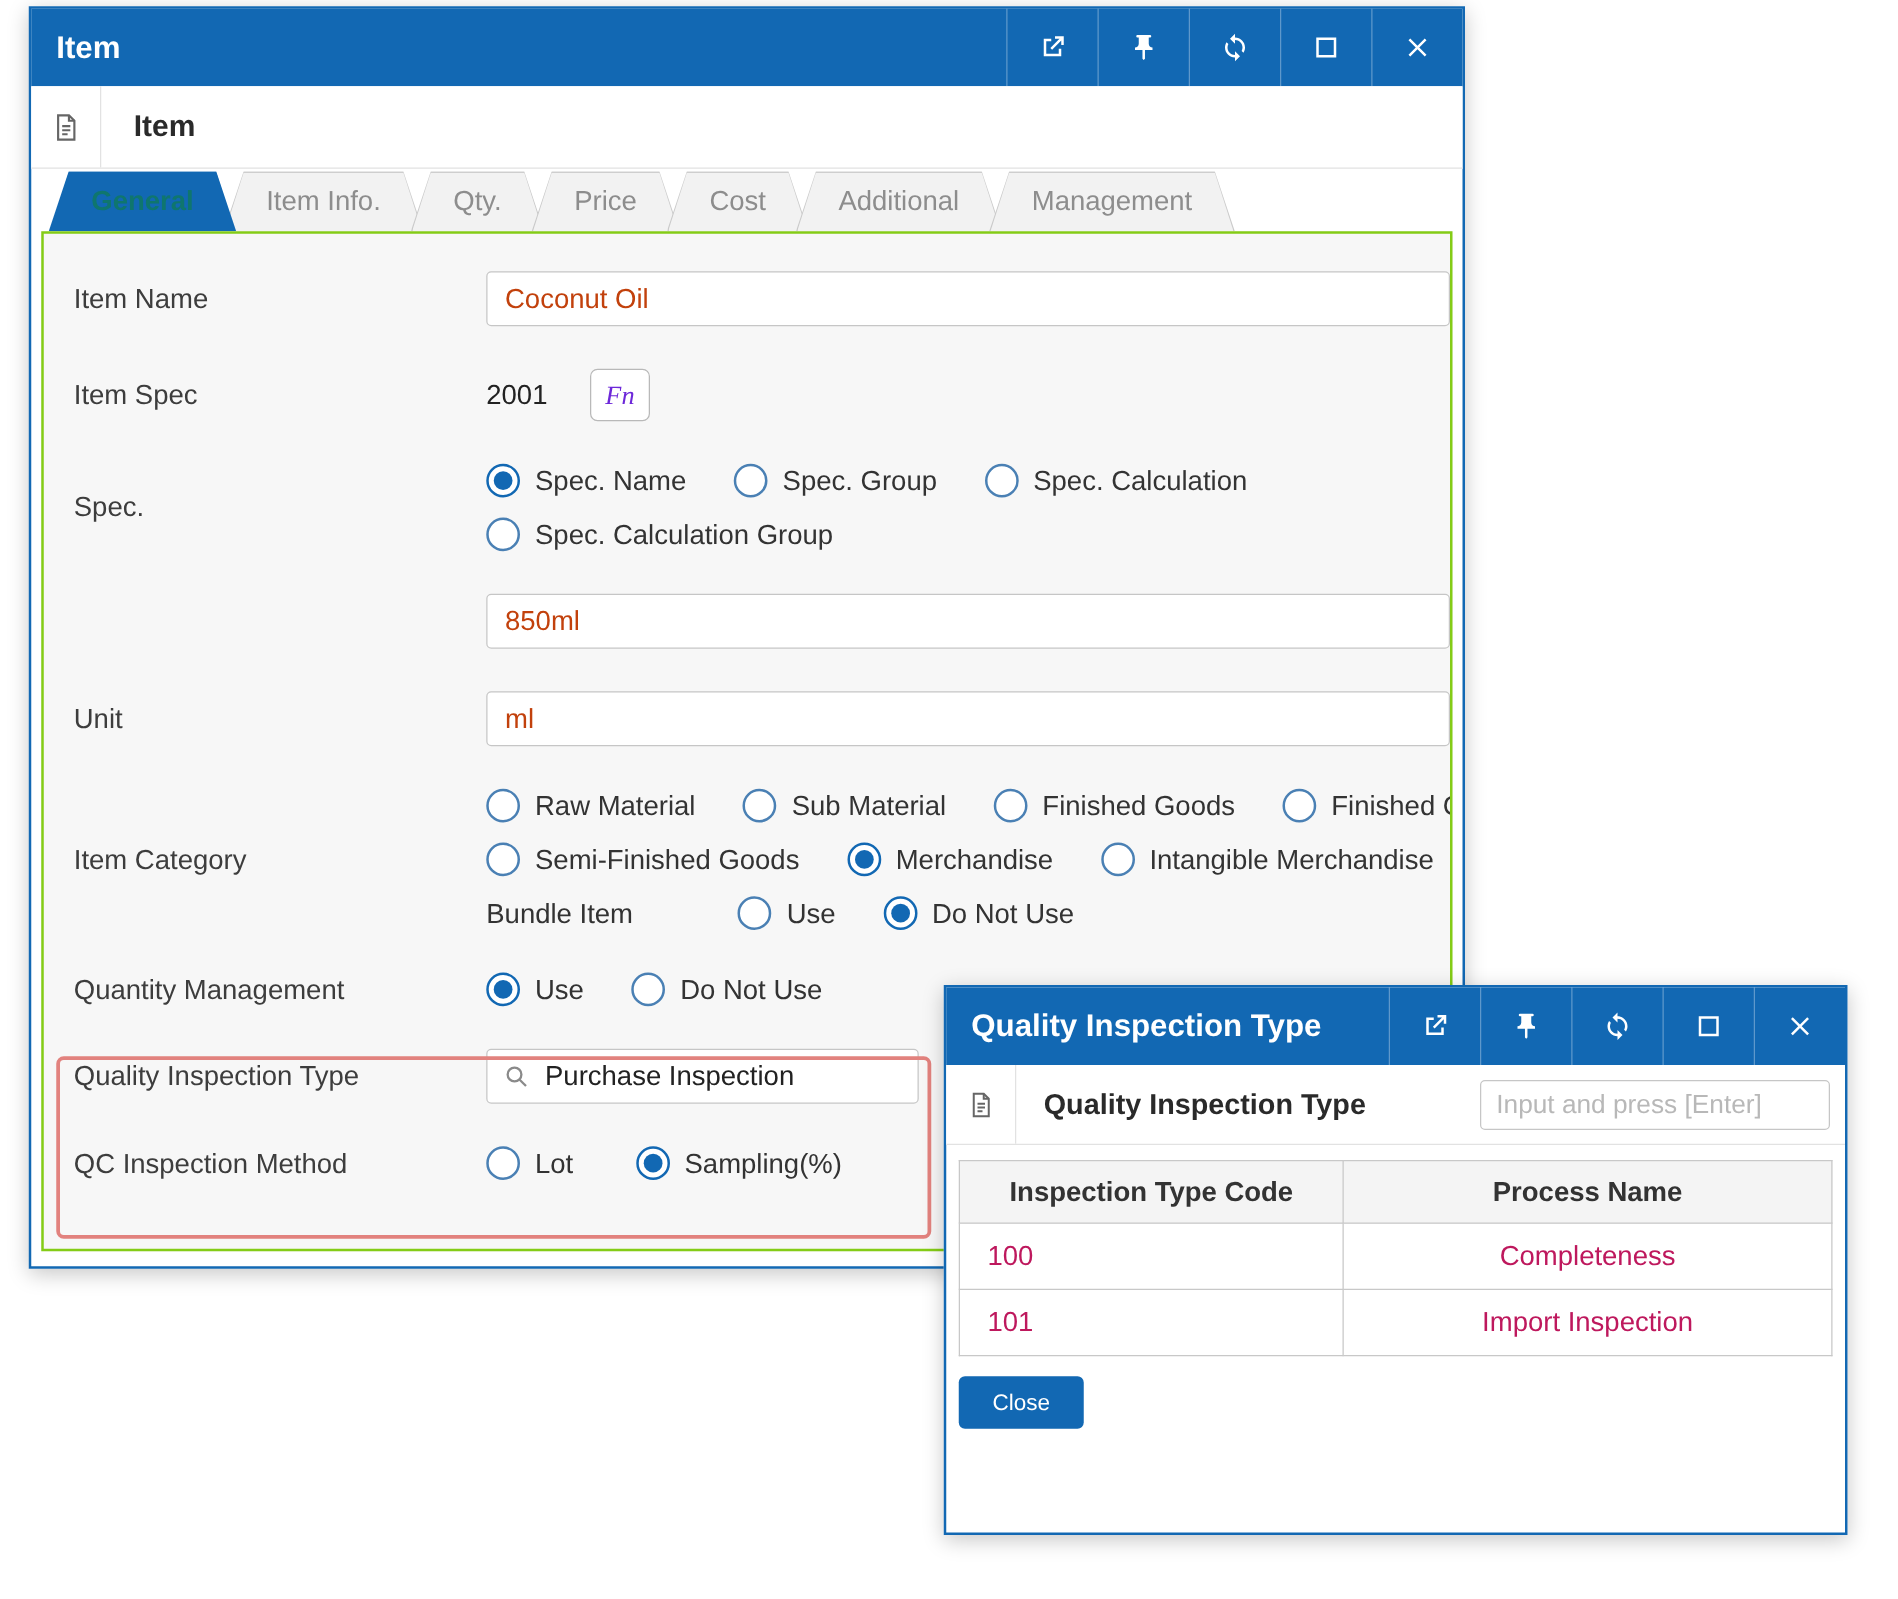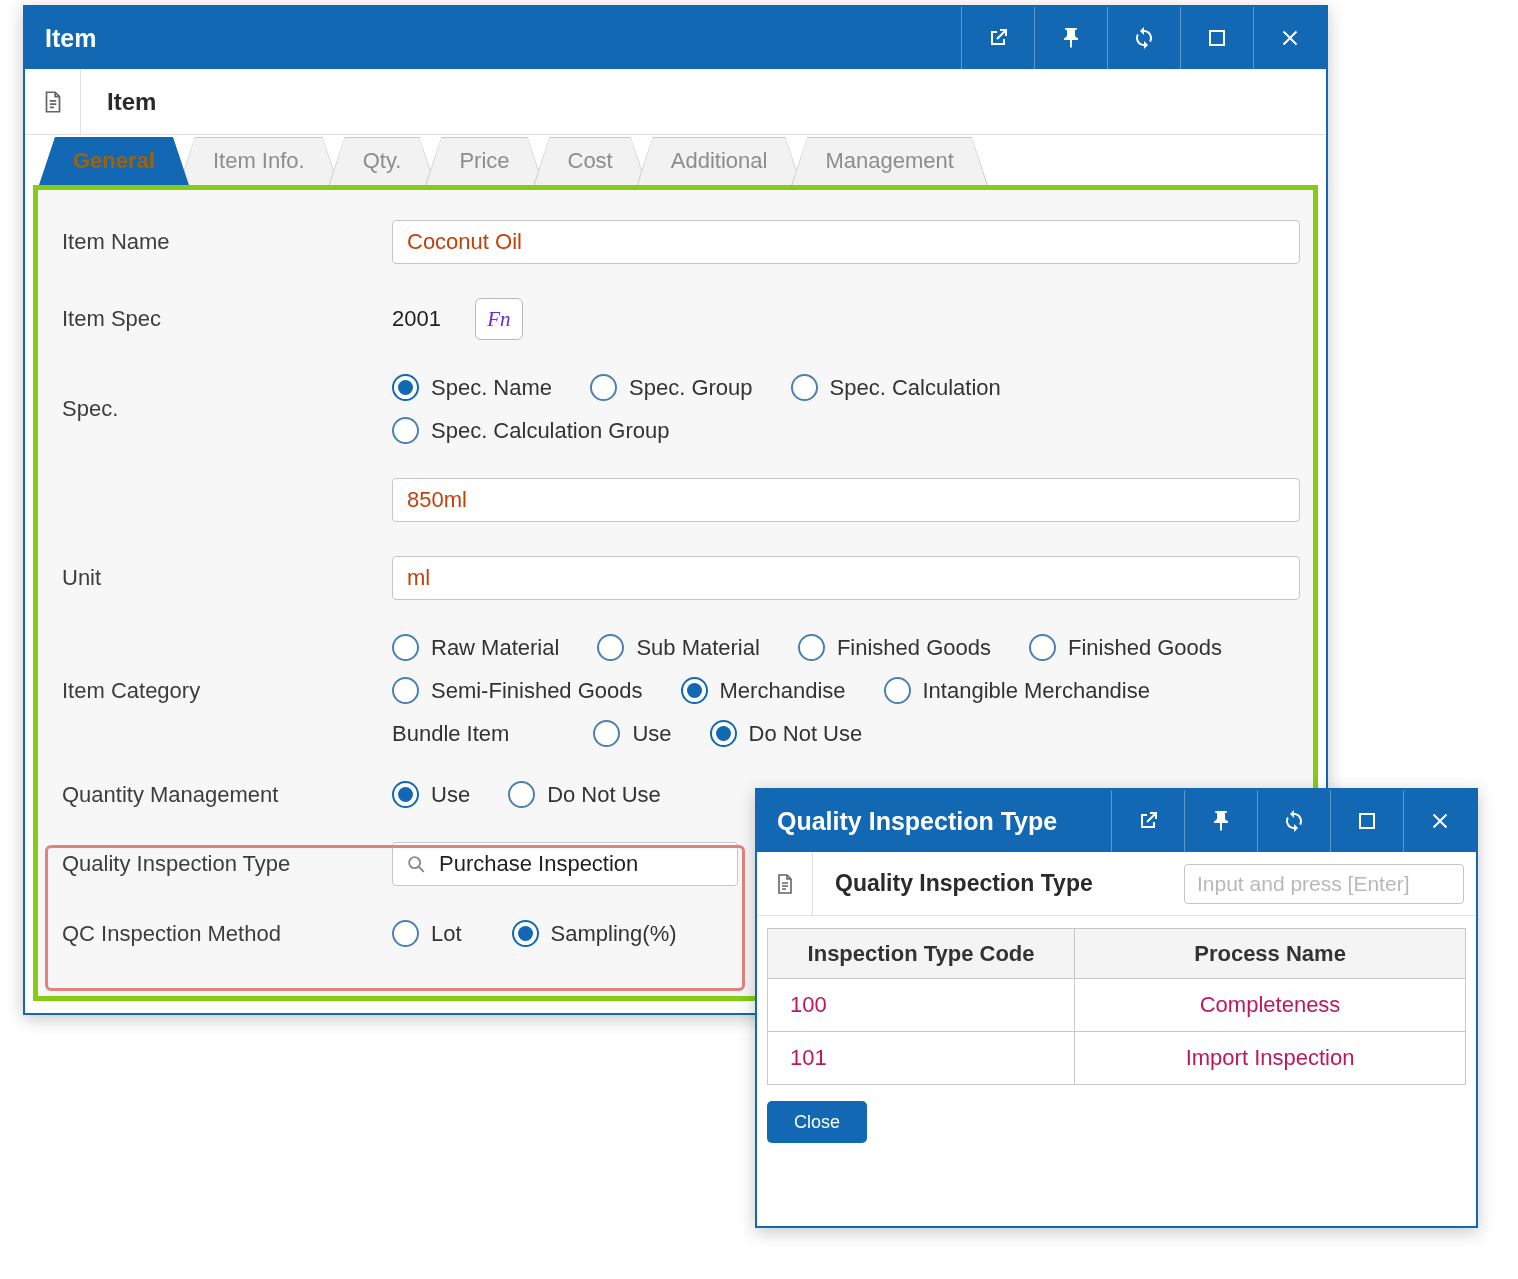--- a/index.html
+++ b/index.html
@@ -8,21 +8,21 @@
     width:1518px; height:1279px; position:relative;
     background:#ffffff;
     font-family:"Liberation Sans", sans-serif;
     color:#333;
   }
   .window {
     position:absolute; background:#fff;
     border:2px solid #1268b3;
     box-shadow:0 4px 16px rgba(0,0,0,.22);
   }
-  .main-window { left:23px; top:5px; width:1305px; height:1010px; }
+  .main-window { left:23px; top:5px; width:1149px; height:1010px; }
   .popup-window { left:755px; top:788px; width:723px; height:440px; z-index:5; }
 
   
   .titlebar { height:62px; background:#1268b3; display:flex; align-items:center; }
   .titlebar-title { flex:1; color:#fff; font-size:25px; font-weight:bold; padding-left:20px;
                     white-space:nowrap; overflow:hidden; }
   .tb-buttons { display:flex; height:100%; flex:none; }
   .tb-btn { width:73px; height:100%; display:flex; align-items:center; justify-content:center;
             background:transparent; border:none; border-left:1px solid rgba(255,255,255,.32);
             cursor:pointer; padding:0; }
@@ -38,24 +38,24 @@
   .tabs { display:flex; align-items:flex-end; height:50px; padding-left:14px; position:relative; }
   .tab { position:relative; height:48px; display:flex; align-items:center; justify-content:center;
          padding:0 34px; margin-right:-10px; cursor:pointer; }
   .tab::before { content:""; position:absolute; inset:0; background:#c9c9c9;
          clip-path:polygon(16px 0, calc(100% - 16px) 0, 100% 100%, 0 100%); }
   .tab::after { content:""; position:absolute; inset:1px 1px 0 1px; background:#f2f2f2;
          clip-path:polygon(15px 0, calc(100% - 15px) 0, 100% 100%, 0 100%); }
   .tab span { position:relative; z-index:2; font-size:22px; color:#8d8d8d; white-space:nowrap; }
   .tab.active { z-index:3; }
   .tab.active::before, .tab.active::after { background:#1268b3; }
-  .tab.active span { color:#a16207; font-weight:bold; }
-
-  
-  .panel { margin:0 8px; height:816px; background:#f7f7f7; border:5px solid #84cc16;
+  .tab.active span { color:#0f766e; font-weight:bold; }
+
+  
+  .panel { margin:0 8px; height:816px; background:#f7f7f7; border:2px solid #84cc16;
            padding:30px 0 0 24px; overflow:hidden; }
   .frow { display:flex; align-items:center; margin-bottom:34px; }
   .flabel { width:330px; flex:none; font-size:22px; color:#3d3d3d; }
   .fcontent { display:flex; flex-direction:column; }
   .text-input { height:44px; width:908px; border:1px solid #c6c6c6; border-radius:4px;
                 font-size:22px; padding:0 14px; color:#c2410c; background:#fff;
                 font-family:"Liberation Sans", sans-serif; outline:none; }
   .code-value { font-size:22px; color:#222; margin-right:34px; }
   .fn-btn { width:48px; height:42px; border:1px solid #b9b9b9; border-radius:6px; background:#fff;
             font-family:"Liberation Serif", serif; font-style:italic; font-size:21px; color:#6d28d9; cursor:pointer; }

